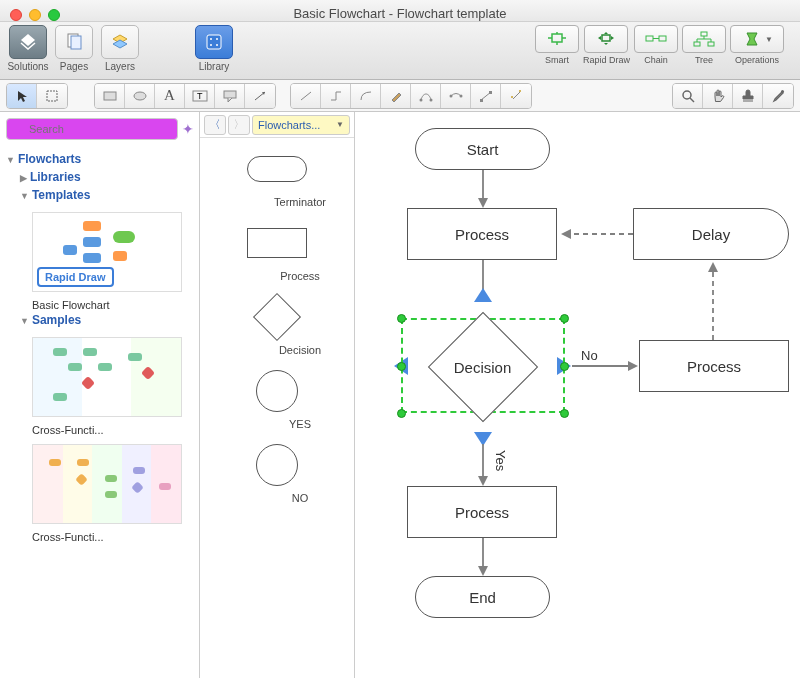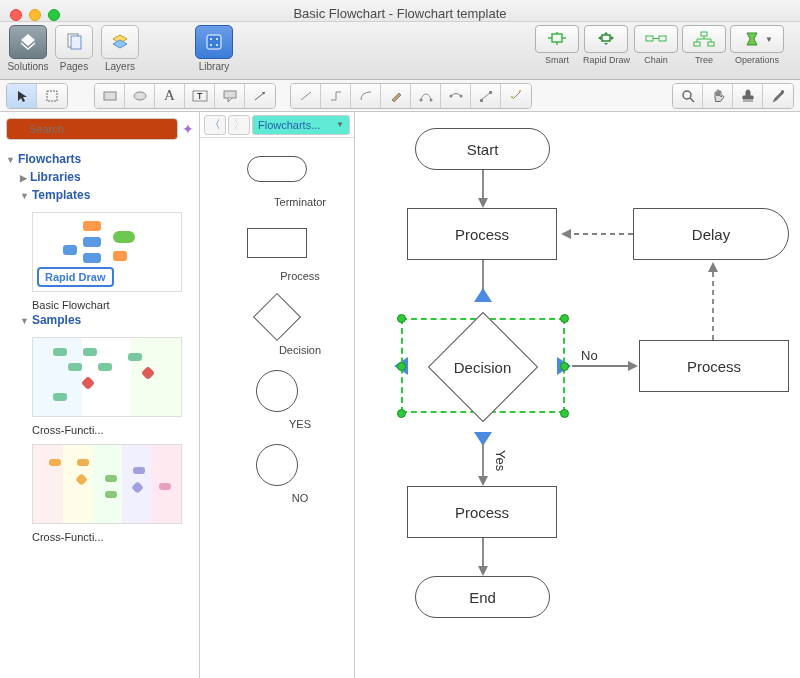--- a/index.html
+++ b/index.html
@@ -28,21 +28,21 @@
   .t2seg { display:flex; border:1px solid #bcbcbc; border-radius:4px; overflow:hidden; }
   .t2btn { width:30px; height:24px; display:flex; align-items:center; justify-content:center; background:linear-gradient(#fdfdfd,#ececec); border-right:1px solid #ccc; cursor:pointer; font-size:14px; color:#555;}
   .t2btn:last-child{border-right:none;}
   .t2btn.sel{background:linear-gradient(#d8e8ff,#c0d8f4);}
   .t2gap { width:18px; }
 
   .body { display:flex; height: calc(678px - 22px - 58px - 32px); }
 
   .sidebar { width:200px; background:#fff; border-right:1px solid #ccc; display:flex; flex-direction:column; }
   .searchrow { padding:6px; display:flex; align-items:center; gap:4px;}
-  .search { flex:1; height:22px; border:1px solid #ccc; border-radius:4px; padding:0 6px 0 22px; font-size:11px; background:#c2410c; position:relative;}
+  .search { flex:1; height:22px; border:1px solid #ccc; border-radius:4px; padding:0 6px 0 22px; font-size:11px; background:#d946ef; position:relative;}
   .searchwrap{position:relative; flex:1;}
   .magnifier{position:absolute; left:6px; top:4px; width:12px; height:12px; border:1.5px solid #999; border-radius:50%;}
   .magnifier::after{content:''; position:absolute; width:5px; height:1.5px; background:#999; transform:rotate(45deg); bottom:-2px; right:-3px;}
   .rocket{width:16px;height:16px;color:#a070d0;font-size:14px;}
   .tree { overflow-y:auto; flex:1; padding:4px 6px; font-size:12px;}
   .tnode { color:#2a5db0; cursor:pointer; padding:2px 0; }
   .tnode.b{font-weight:bold;}
   .tnode .disc{color:#888; margin-right:3px; font-size:9px;}
   .indent1{padding-left:14px;}
   .thumbblock{padding:8px 0 4px 26px;}
@@ -50,21 +50,21 @@
   .thumblbl{color:#333;font-size:11px;padding-left:26px;}
   .rdbadge{position:absolute;bottom:4px;left:4px;background:#fff;border:2px solid #3b7dd8;border-radius:4px;padding:2px 6px;color:#3b7dd8;font-weight:bold;font-size:11px;}
   .minishapes{position:absolute;top:6px;left:30px;}
   .ms{position:absolute;border-radius:3px;}
   .thumb2{background:linear-gradient(90deg,#f0f9ff 33%,#fff 33% 66%,#f5fff0 66%);}
   .thumb3{background:linear-gradient(90deg,#fff0f0 20%,#fffce8 20% 40%,#f0fff0 40% 60%,#f0f0ff 60% 80%,#ffe8f0 80%);}
 
   .shapespanel { width:155px; background:#fff; border-right:1px solid #ccc; display:flex; flex-direction:column;}
   .sphdr{height:26px;border-bottom:1px solid #ddd;display:flex;align-items:center;padding:0 4px;gap:2px;}
   .navbtn{width:22px;height:20px;border:1px solid #ccc;border-radius:3px;background:#f5f5f5;display:flex;align-items:center;justify-content:center;font-size:11px;color:#2a5db0;cursor:pointer;}
-  .libname{flex:1;height:20px;border:1px solid #ccc;border-radius:3px;background:#5eead4;font-size:11px;display:flex;align-items:center;padding:0 5px;color:#2a5db0;}
+  .libname{flex:1;height:20px;border:1px solid #ccc;border-radius:3px;background:#fef9c3;font-size:11px;display:flex;align-items:center;padding:0 5px;color:#2a5db0;}
   .shapelist{flex:1;overflow-y:auto;padding:10px 0;}
   .shapeitem{display:flex;flex-direction:column;align-items:center;margin-bottom:14px;cursor:grab;}
   .shapeprev{width:70px;height:42px;display:flex;align-items:center;justify-content:center;}
   .shapelbl{font-size:11px;color:#444;margin-top:6px;margin-left:46px;}
 
   .canvas { flex:1; background:#fff; position:relative; overflow:hidden;}
   .node{position:absolute;background:#fff;border:1.5px solid #555;display:flex;align-items:center;justify-content:center;font-size:15px;}
   .term{border-radius:22px;}
   .diamond{transform:rotate(45deg);}
   .diamond span{transform:rotate(-45deg);}

